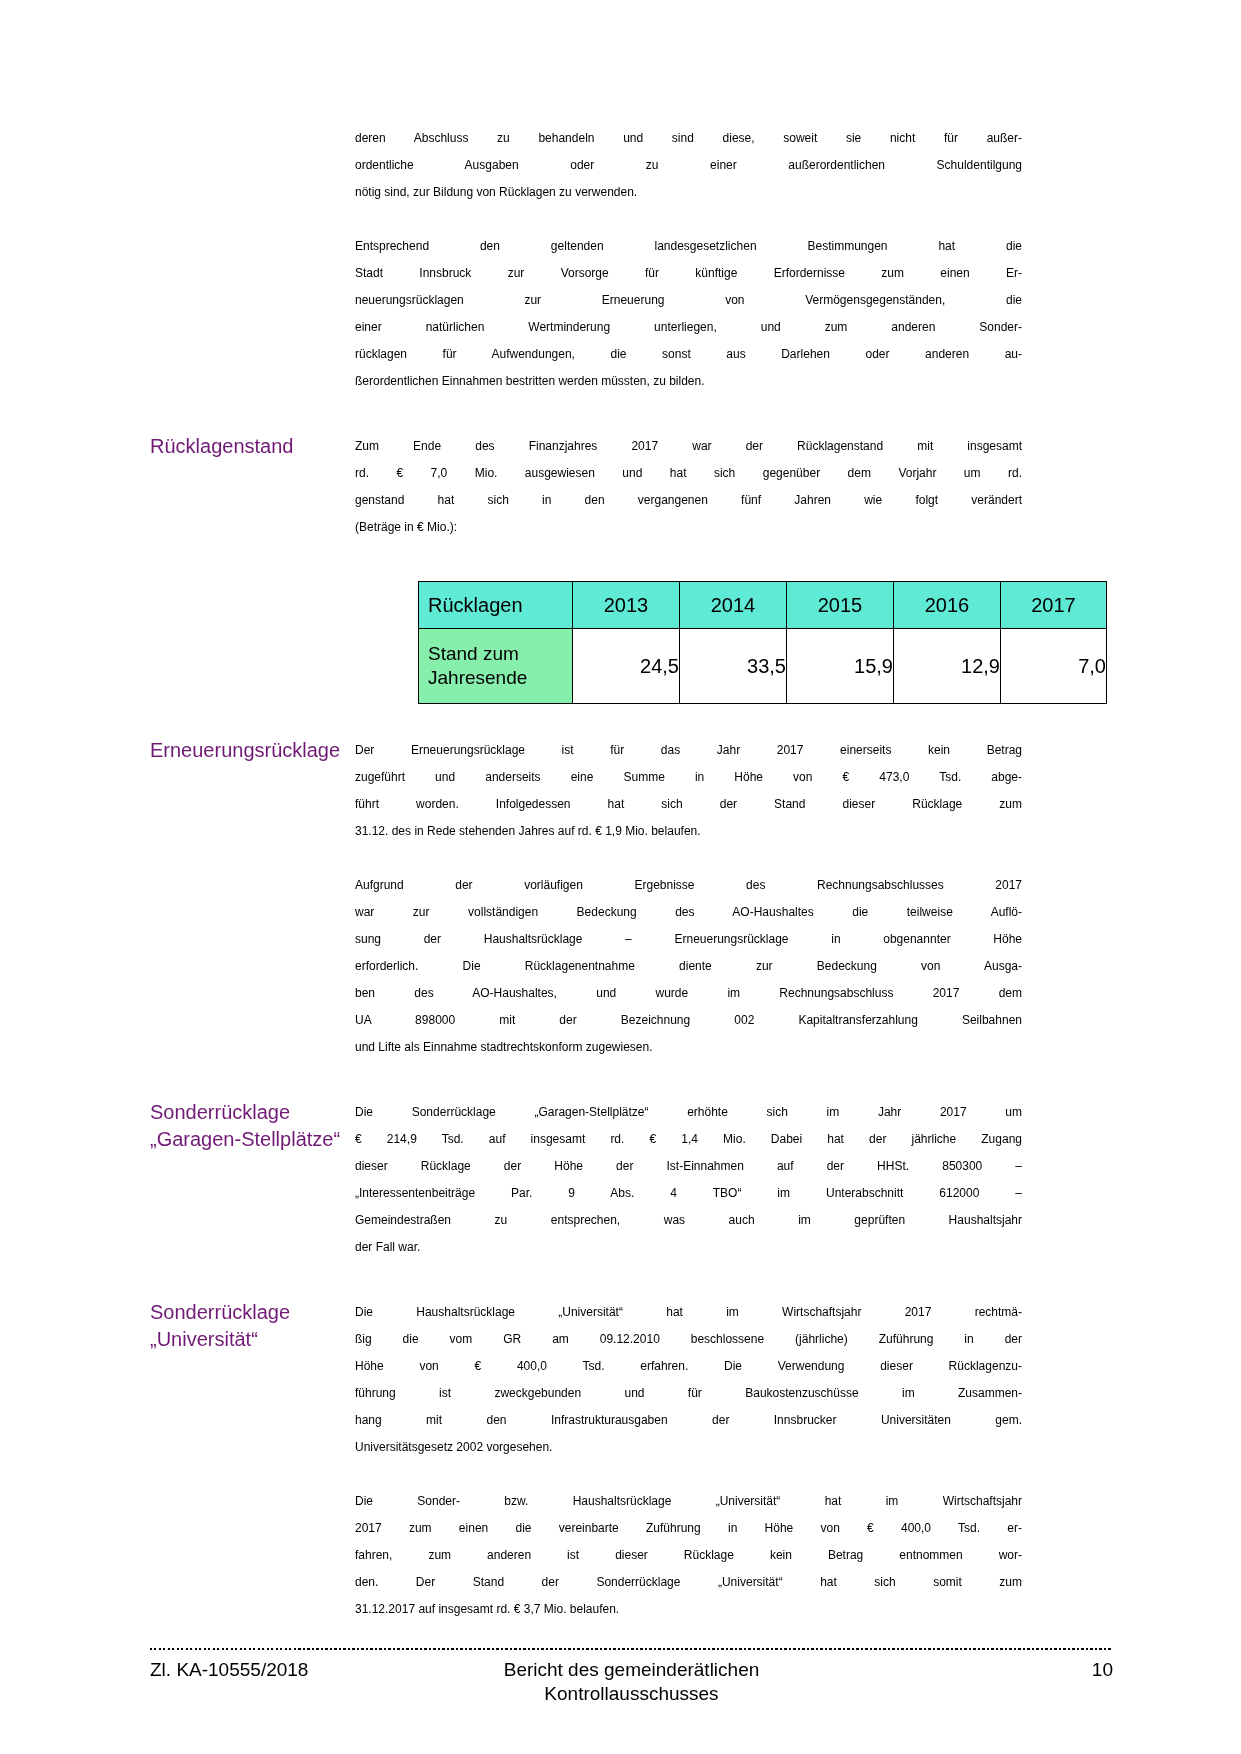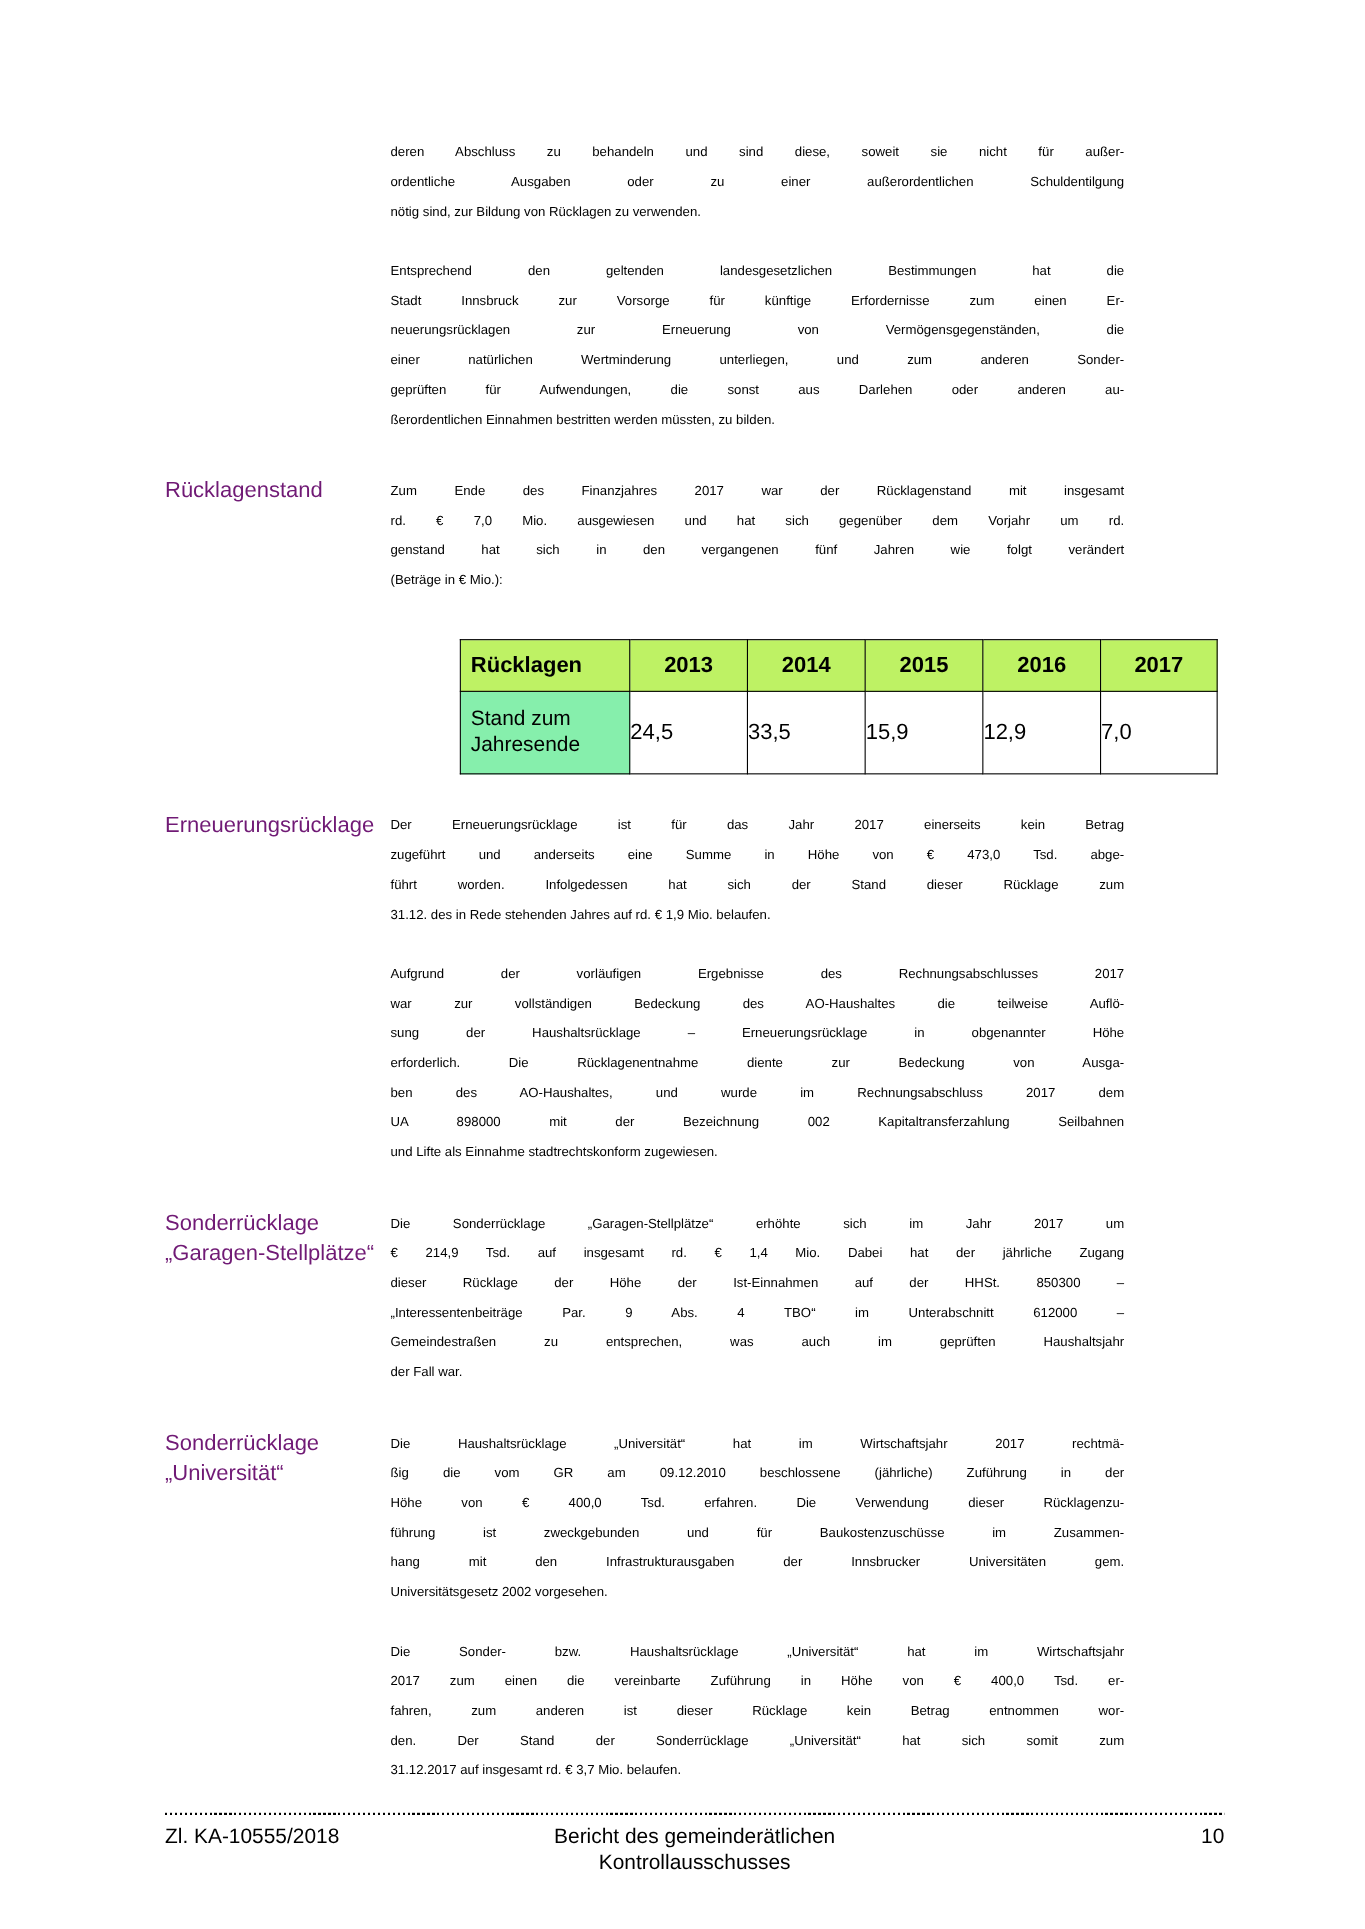--- a/index.html
+++ b/index.html
@@ -47,34 +47,34 @@
     table-layout:fixed;
     width:688px;
     margin:40px 0 22px 63px;
   }
   table.rtable th, table.rtable td{
     border:1px solid #000000;
     padding:0;
     vertical-align:middle;
   }
   table.rtable th{
-    background:#bef264;
-    font-weight:bold;
+    background:#5eead4;
+    font-weight:normal;
     font-size:20px;
     height:46px;
     text-align:center;
   }
   table.rtable th.first{
     text-align:left;
     padding-left:9px;
   }
   table.rtable td{
     height:74px;
     font-size:20px;
-    text-align:left;
+    text-align:right;
     background:#ffffff;
   }
   table.rtable td.rowhead{
     background:#86efac;
     text-align:left;
     padding-left:9px;
     font-size:19px;
     line-height:24px;
   }
   .footer{
@@ -109,21 +109,21 @@
           <div class="para">
             <div class="tline">deren Abschluss zu behandeln und sind diese, soweit sie nicht für außer-</div>
             <div class="tline">ordentliche Ausgaben oder zu einer außerordentlichen Schuldentilgung</div>
             <div class="tline last">nötig sind, zur Bildung von Rücklagen zu verwenden.</div>
           </div>
           <div class="para">
             <div class="tline">Entsprechend den geltenden landesgesetzlichen Bestimmungen hat die</div>
             <div class="tline">Stadt Innsbruck zur Vorsorge für künftige Erfordernisse zum einen Er-</div>
             <div class="tline">neuerungsrücklagen zur Erneuerung von Vermögensgegenständen, die</div>
             <div class="tline">einer natürlichen Wertminderung unterliegen, und zum anderen Sonder-</div>
-            <div class="tline">geprüften für Aufwendungen, die sonst aus Darlehen oder anderen au-</div>
+            <div class="tline">rücklagen für Aufwendungen, die sonst aus Darlehen oder anderen au-</div>
             <div class="tline last">ßerordentlichen Einnahmen bestritten werden müssten, zu bilden.</div>
           </div>
         </div>
       </div>
       <div class="sec">
         <div class="sec-label">
           <div class="label-line">Rücklagenstand</div>
         </div>
         <div class="sec-main">
           <div class="para">

